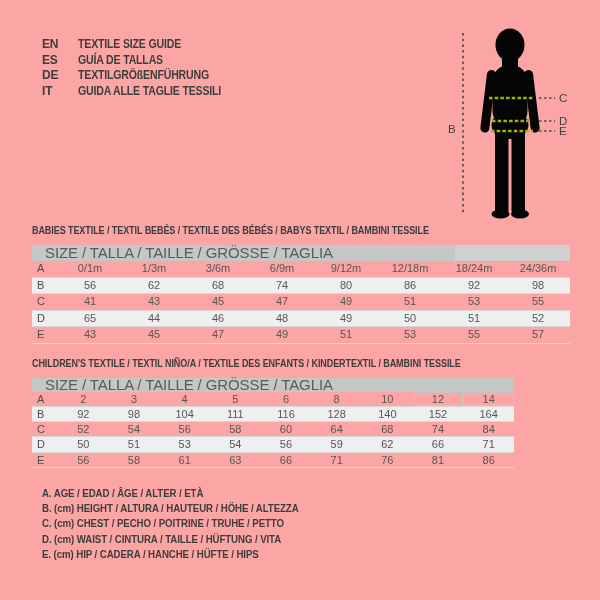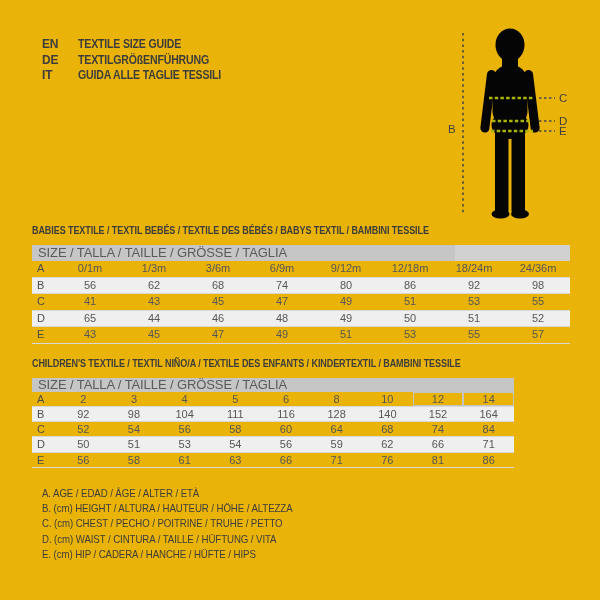--- a/index.html
+++ b/index.html
@@ -1,16 +1,16 @@
 <!DOCTYPE html>
 <html><head>
 <meta charset="utf-8">
 <style>
   html,body{margin:0;padding:0;background:#fff;}
-  .canvas{position:relative;width:600px;height:600px;background:#eab308;overflow:hidden;
+  .canvas{position:relative;width:600px;height:600px;background:#fca5a5;overflow:hidden;
           font-family:"Liberation Sans",sans-serif;color:#3d3d3d;}
 
   
   .langs{position:absolute;left:42px;top:37px;font-size:12px;font-weight:700;letter-spacing:-0.2px;}
   .lang-row{display:flex;height:15.5px;line-height:15.5px;}
   .lang-code{width:36px;}
   .lang-text{display:inline-block;transform:scaleX(0.88);transform-origin:left center;white-space:nowrap;}
 
   
   .figure{position:absolute;left:445px;top:15px;width:130px;height:210px;}
@@ -20,46 +20,50 @@
   
   .sec-title{position:absolute;left:32px;font-size:11px;font-weight:700;letter-spacing:-0.1px;
              transform:scaleX(0.82);transform-origin:left center;white-space:nowrap;color:#3d3d3d;}
   .babies-title{top:224px;}
   .children-title{top:357px;}
 
   
   .table{position:absolute;left:32px;}
   .babies{top:245px;width:538px;}
   .children{top:378px;width:482px;}
-  .thead{height:16px;line-height:16px;background:#c6c6c6;color:#5a5a5a;font-size:13px;
-         padding-left:6px;box-sizing:border-box;letter-spacing:-0.1px;}
+  .thead{height:16px;line-height:16px;background:#c6c6c6;color:#5a5a5a;font-size:15px;
+         padding-left:13px;box-sizing:border-box;letter-spacing:-0.1px;}
   .babies .thead{background:linear-gradient(to right,#c6c6c6 0,#c6c6c6 78.6%,#d1d1d1 78.6%);}
   .children .thead{height:13.5px;line-height:13.5px;}
   .trow{display:grid;border-bottom:1px solid #d8d8d8;box-sizing:border-box;}
   .babies .trow{grid-template-columns:26px repeat(8,1fr);height:16.5px;line-height:15.5px;}
   .children .trow{grid-template-columns:26px repeat(9,1fr);height:15.3px;line-height:14.3px;}
   .trow.stripe{background:#efefef;}
   .tcell{font-size:11px;color:#565656;text-align:center;overflow:hidden;}
   .tcell.rowlabel{text-align:left;padding-left:5px;color:#4d4d4d;}
   .children .trow:first-child .tcell:nth-child(9),
   .children .trow:first-child .tcell:nth-child(10){box-shadow:inset 0 0 0 1px #c5c5c5;}
 
   
-  .legend{position:absolute;left:42px;top:486px;font-size:11px;font-weight:400;letter-spacing:-0.1px;}
+  .legend{position:absolute;left:42px;top:486px;font-size:11px;font-weight:700;letter-spacing:-0.1px;}
   .legend-line{height:15.2px;line-height:15.2px;transform:scaleX(0.88);transform-origin:left center;white-space:nowrap;}
 </style>
 </head>
 <body>
 
 <div class="canvas">
 
   <div class="langs">
     <div class="lang-row">
       <span class="lang-code">EN</span>
       <span class="lang-text">TEXTILE SIZE GUIDE</span>
+    </div>
+    <div class="lang-row">
+      <span class="lang-code">ES</span>
+      <span class="lang-text">GUÍA DE TALLAS</span>
     </div>
     <div class="lang-row">
       <span class="lang-code">DE</span>
       <span class="lang-text">TEXTILGRÖßENFÜHRUNG</span>
     </div>
     <div class="lang-row">
       <span class="lang-code">IT</span>
       <span class="lang-text">GUIDA ALLE TAGLIE TESSILI</span>
     </div>
   </div>

